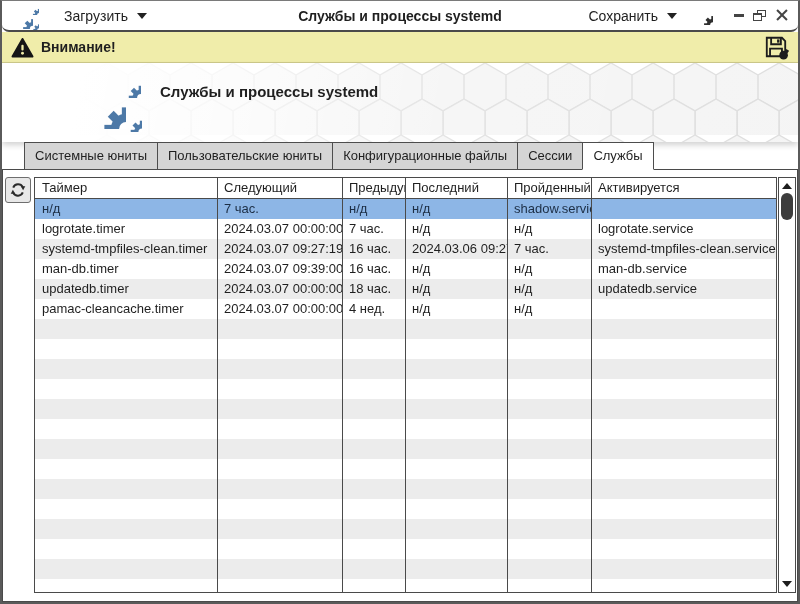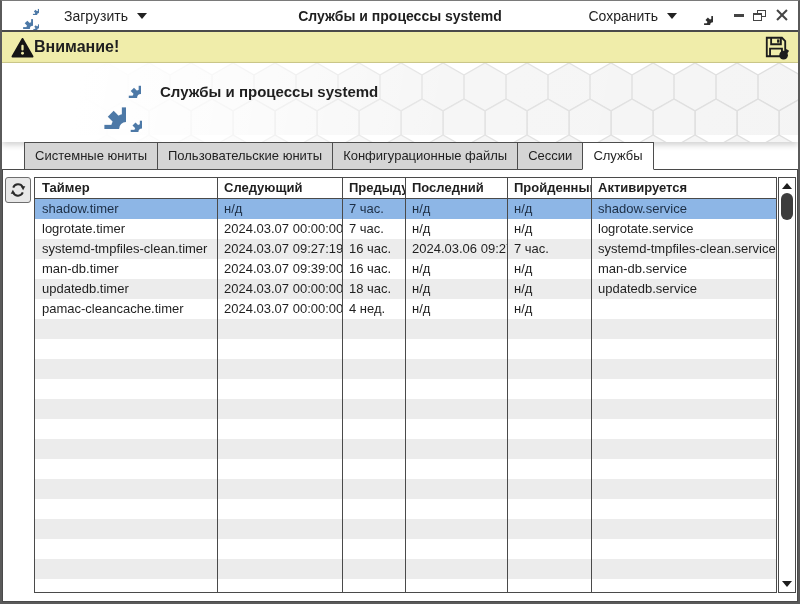--- a/index.html
+++ b/index.html
@@ -4,21 +4,21 @@
 <style>
   * { margin:0; padding:0; box-sizing:border-box; }
   html,body { background:#b9b9b9; }
   body { font-family:"Liberation Sans","DejaVu Sans",sans-serif; color:#1f1f1f; }
 
   .window { position:relative; width:800px; height:604px; background:#fff;
             border:2px solid #5a5a5a; border-top:1px solid #7a7a7a; overflow:hidden; }
 
   
   .titlebar { position:relative; height:31px; background:#fff; border-bottom:2px solid #4a4a4a;
-              display:flex; align-items:center; padding:0 10px; }
+              display:flex; align-items:center; padding:0 10px;border-radius:7px; }
   .appicon { position:relative; width:30px; height:28px; color:#4d79a7; flex:0 0 auto; }
   .appicon svg { position:absolute; }
   .menu-btn { display:flex; align-items:center; margin-left:22px; font-size:14px; cursor:default;
               background:none; border:none; font-family:inherit; color:#1f1f1f; }
   .menu-btn.right { margin-left:16px; }
   .arr { width:0; height:0; border-left:5px solid transparent; border-right:5px solid transparent;
          border-top:6px solid #222; margin-left:9px; display:inline-block; }
   .win-title { position:absolute; left:50%; transform:translateX(-50%); font-weight:bold;
                font-size:14px; white-space:nowrap; }
   .tb-right { margin-left:auto; display:flex; align-items:center; gap:17px; }
@@ -29,21 +29,21 @@
   .ic-max .front { position:absolute; left:0; bottom:0; width:9px; height:8px; border:1px solid #444;
                    border-top-width:2px; background:#fff; }
   .ic-close { position:relative; width:13px; height:13px; }
   .ic-close i { position:absolute; left:0; top:5px; width:14px; height:2px; background:#444; }
   .ic-close i:first-child { transform:rotate(45deg); }
   .ic-close i:last-child  { transform:rotate(-45deg); }
 
   
   .warnbar { height:31px; background:#f0edaa; border-bottom:1px solid #cfcb8c;
              display:flex; align-items:center; padding:0 9px; }
-  .warn-text { font-size:16px; font-weight:bold; margin-left:0; }
+  .warn-text { font-size:14px; font-weight:bold; margin-left:7px; }
   .warn-save { margin-left:auto; display:flex; align-items:center; }
 
   
   .headerband { position:relative; height:79px; background:#fff; overflow:visible; z-index:1;
                 box-shadow:0 3px 6px rgba(0,0,0,0.18); }
   .hexbg { position:absolute; inset:0; width:100%; height:100%; }
   .hexfade { position:absolute; inset:0;
              background:linear-gradient(100deg,#fff 10%,rgba(255,255,255,.78) 28%,
                         rgba(255,255,255,.28) 55%, rgba(255,255,255,.12) 100%); }
   .biglogo { position:absolute; left:78px; top:9px; width:66px; height:62px; color:#4d79a7; }
@@ -63,21 +63,21 @@
            background:#fff; border:1px solid #4a4a4a; z-index:2; }
   .refresh-btn { position:absolute; left:2px; top:7px; width:26px; height:26px;
                  background:#e8e8e8; border:1px solid #6e6e6e; border-radius:3px;
                  display:flex; align-items:center; justify-content:center; cursor:default; }
 
   
   .ttable { position:absolute; left:31px; top:7px; width:743px; bottom:8px;
             border:1px solid #4a4a4a; background:#fff; overflow:hidden; }
   .tgrid { display:grid; grid-template-columns:182px 125px 63px 102px 84px 1fr; }
   .thead { border-bottom:1px solid #4a4a4a; background:#fff; }
-  .thead .cell { font-weight:bold; }
+  .thead .cell { font-weight:normal; }
   .cell { height:20px; line-height:20px; font-size:13px; padding:0 3px 0 7px;
           white-space:nowrap; overflow:hidden; }
   .tbody { position:absolute; left:0; right:0; top:21px; bottom:0;
            background:repeating-linear-gradient(180deg,#ececec 0 20px,#ffffff 20px 40px); }
   .row.sel  { background:#8db6e6; color:#1c2e45; }
   .row.r-w  { background:#fff; }
   .row.r-g  { background:#ececec; }
   .vline { position:absolute; top:0; bottom:0; width:1px; background:#4a4a4a; pointer-events:none; }
 
   
@@ -226,21 +226,20 @@
         <div class="cell">Таймер</div>
         <div class="cell">Следующий</div>
         <div class="cell">Предыдущий</div>
         <div class="cell">Последний</div>
         <div class="cell">Пройденный</div>
         <div class="cell">Активируется</div>
       </div>
 
       <div class="tbody">
         <div class="row sel tgrid">
-          <div class="cell">shadow.timer</div>
           <div class="cell">н/д</div>
           <div class="cell">7 час.</div>
           <div class="cell">н/д</div>
           <div class="cell">н/д</div>
           <div class="cell">shadow.service</div>
         </div>
         <div class="row r-w tgrid">
           <div class="cell">logrotate.timer</div>
           <div class="cell">2024.03.07 00:00:00</div>
           <div class="cell">7 час.</div>

